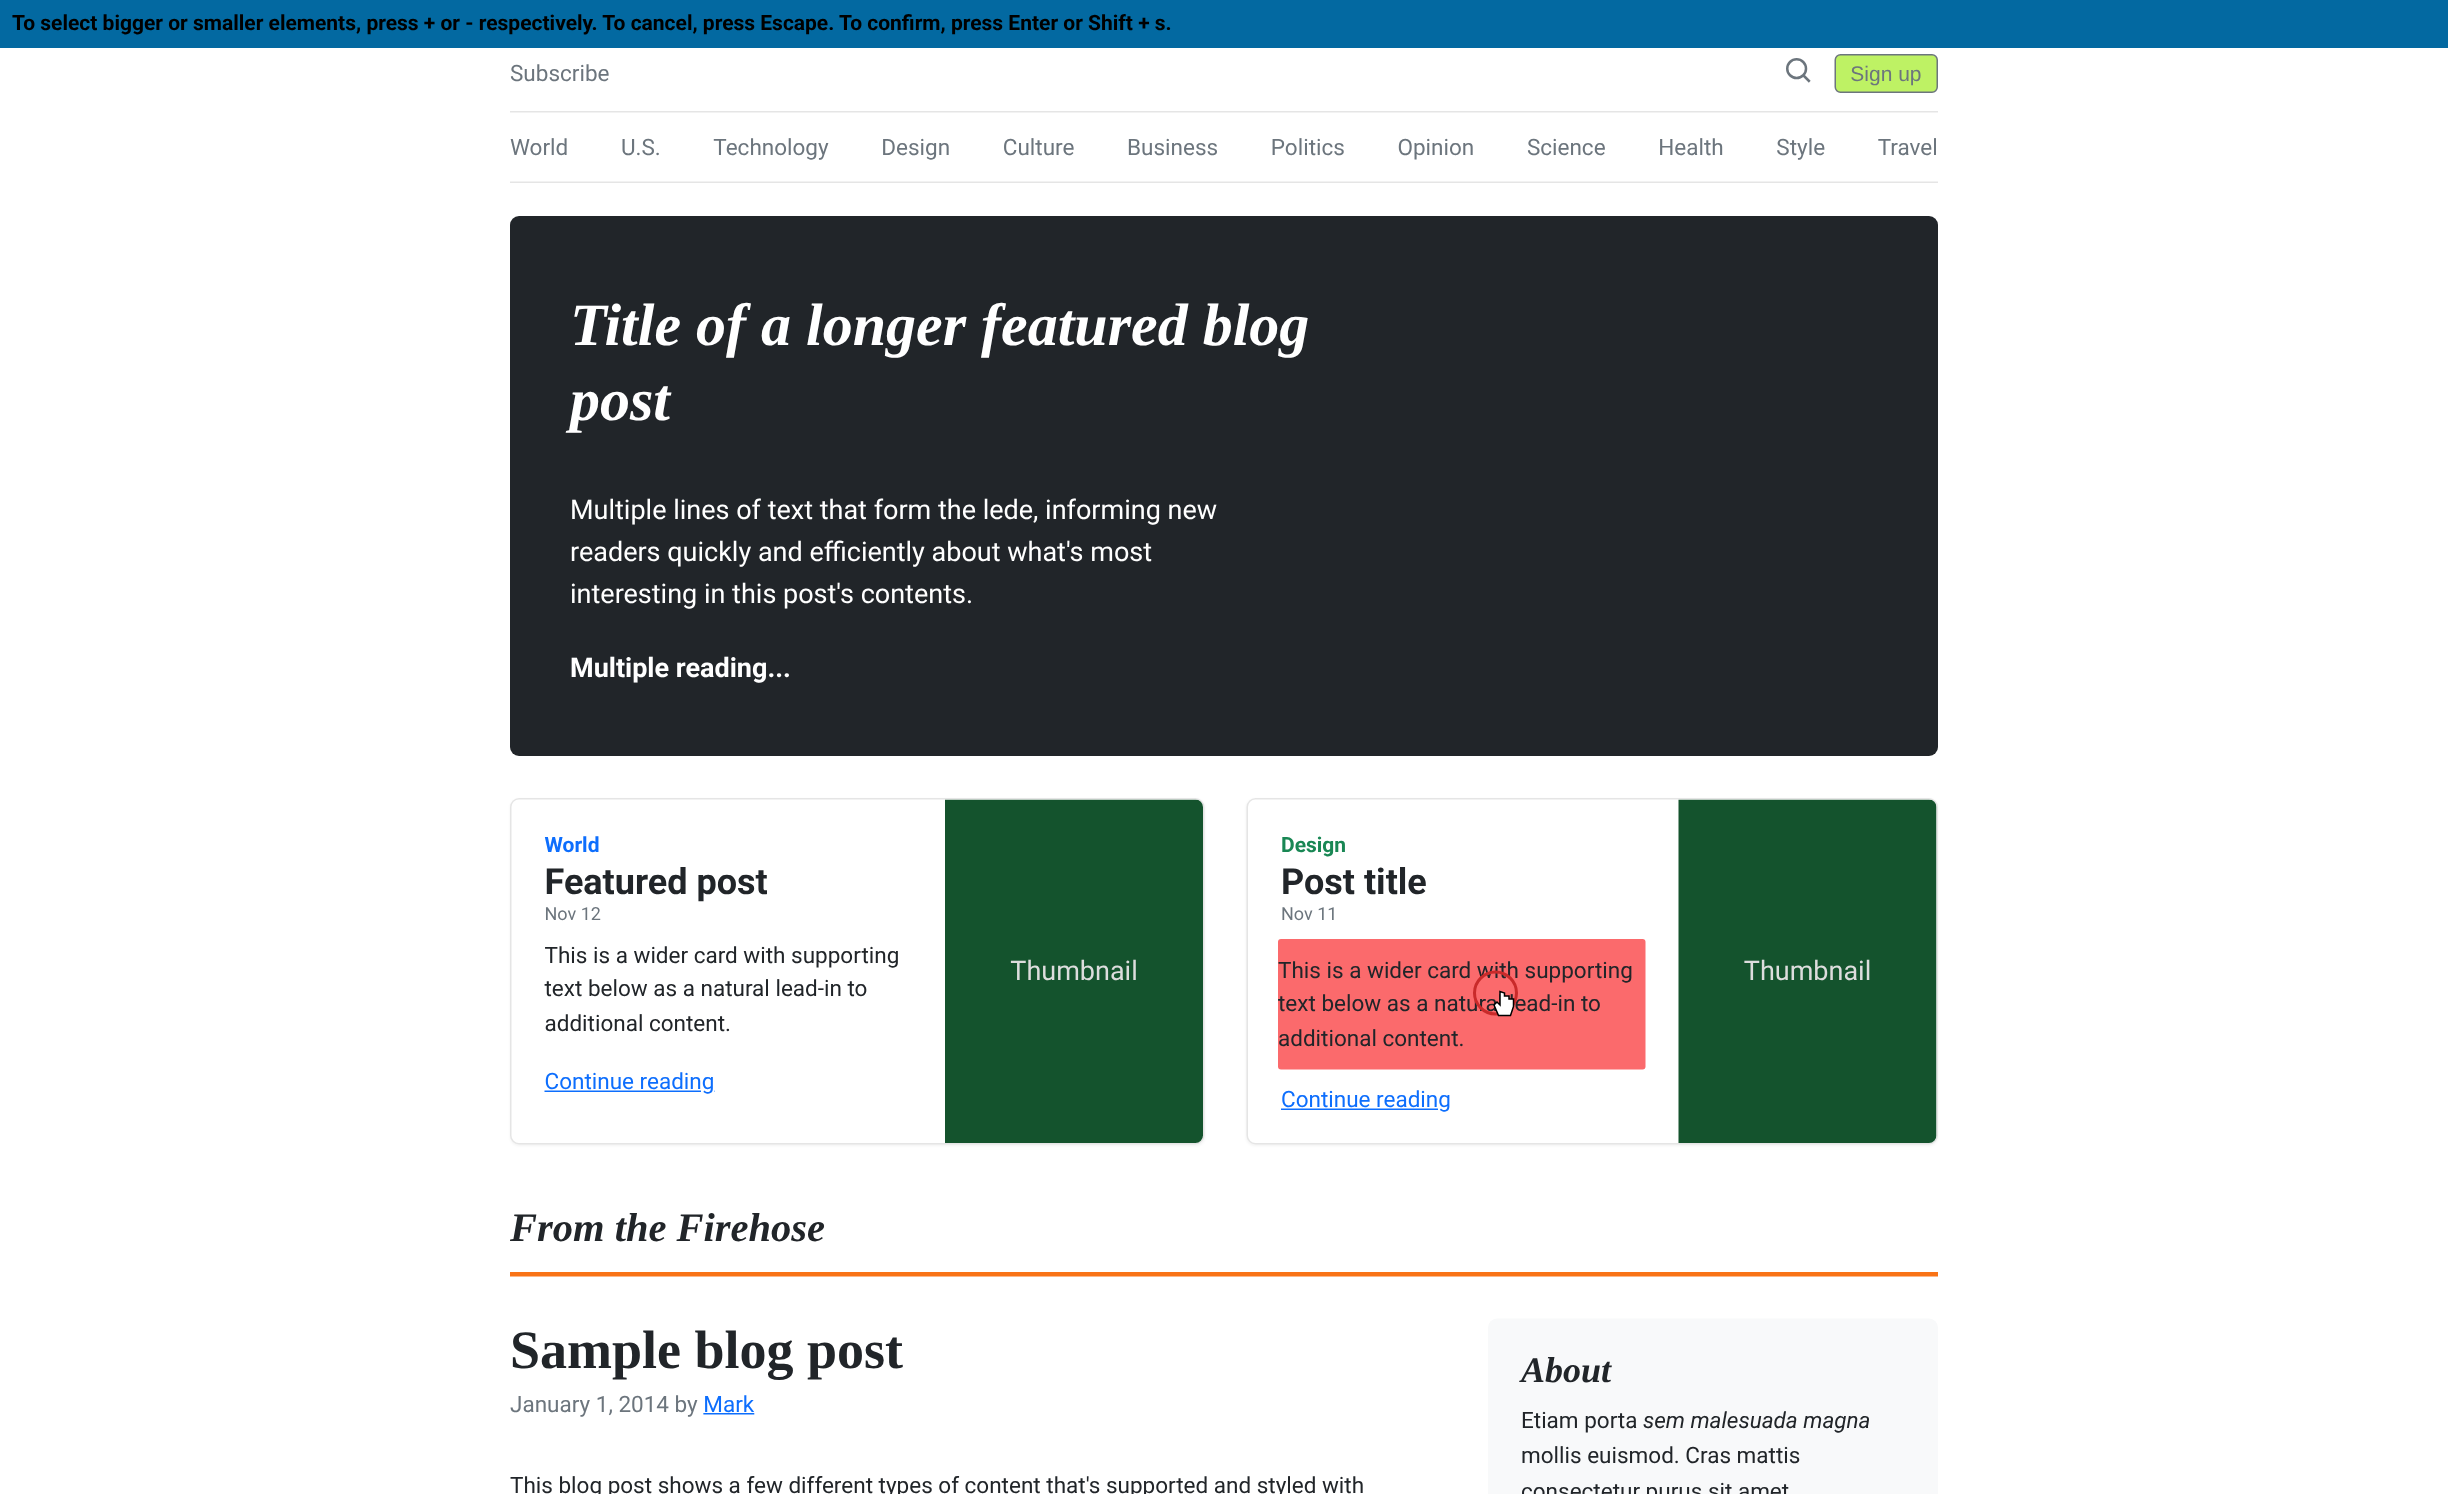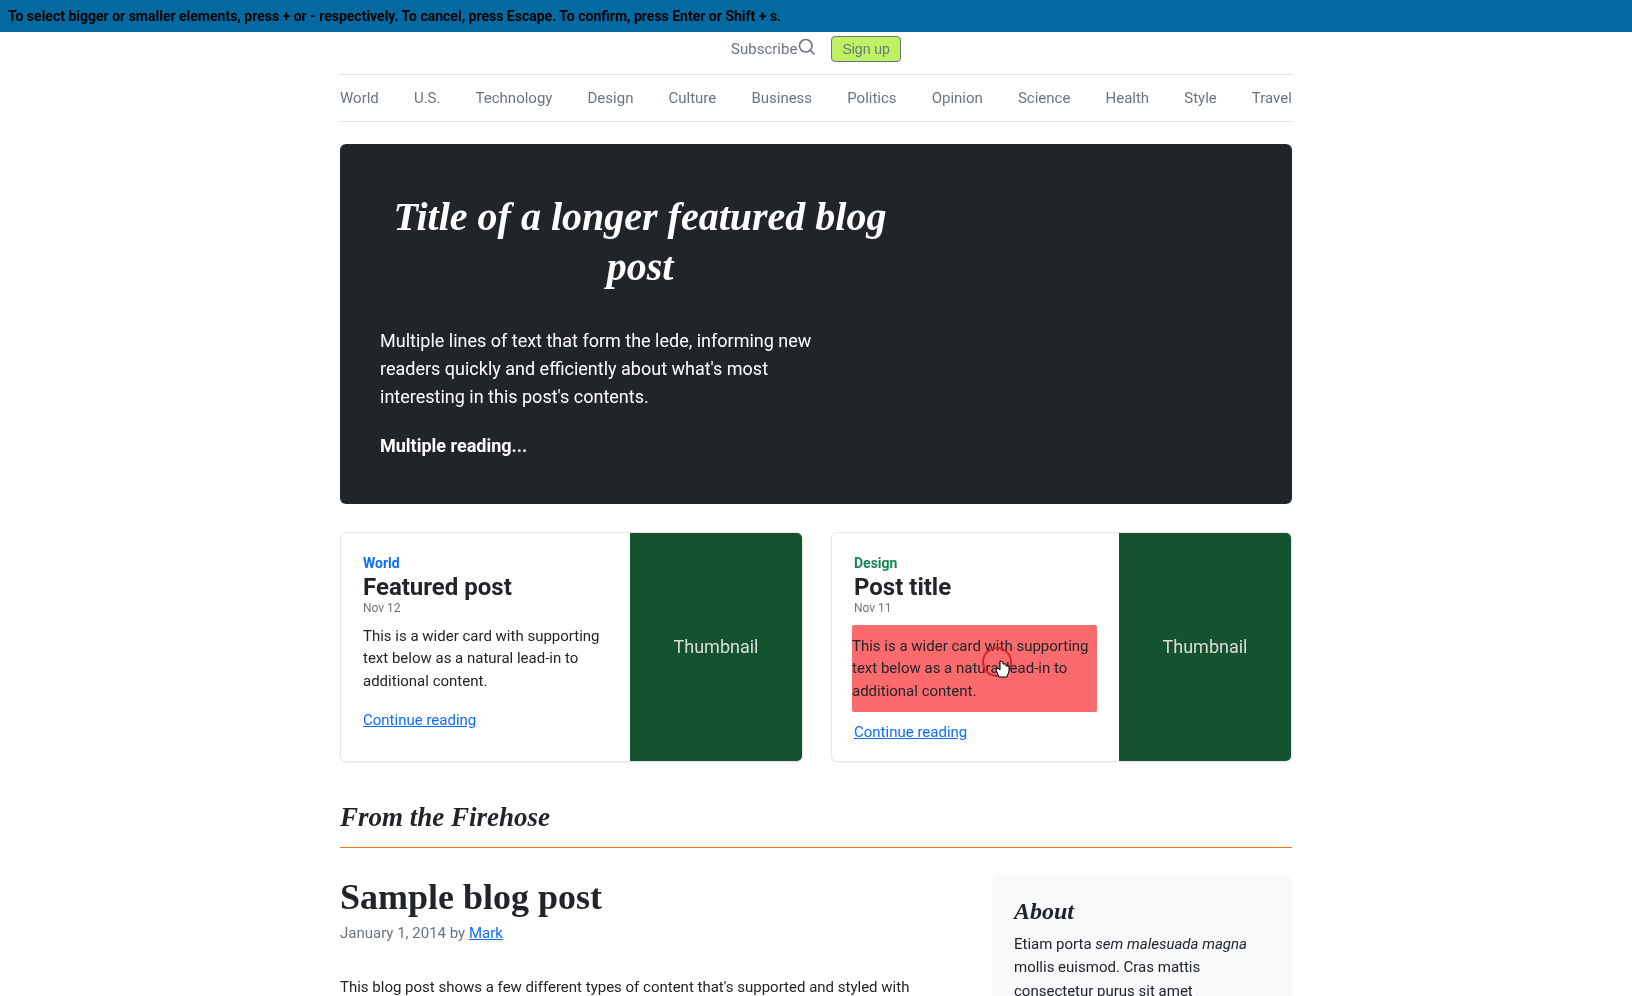--- a/index.html
+++ b/index.html
@@ -2,53 +2,53 @@
 <html><head>
   <meta charset="utf-8">
   <style>
     * { margin: 0; padding: 0; box-sizing: border-box; }
     body { font-family: -apple-system, BlinkMacSystemFont, "Segoe UI", Roboto, Helvetica, Arial, sans-serif; background: #fff; color: #212529; }
     
     .hint-bar { background: #0369a1; padding: 8px 8px; font-size: 14px; font-weight: 700; color: #000; }
     
     .container { max-width: 952px; margin: 0 auto; padding: 0; }
     
-    .topbar { display: flex; justify-content: center; align-items: center; padding: 4px 0 12px; }
+    .topbar { display: flex; justify-content: space-between; align-items: center; padding: 4px 0 12px; }
     .topbar .subscribe { color: #6c757d; font-size: 15px; }
     .topbar .brand { font-family: Georgia, "Times New Roman", serif; font-size: 36px; font-weight: 700; text-align: center; flex: 1; margin-top: -10px; }
     .topbar .right { display: flex; align-items: center; gap: 14px; }
     .search-icon svg { width: 20px; height: 20px; stroke: #6c757d; fill: none; stroke-width: 2; }
     .signup-btn { border: 1px solid #6c757d; color: #6c757d; background: #bef264; padding: 4px 10px; font-size: 14px; border-radius: 4px; cursor: pointer; }
     
     .nav-scroller { border-top: 1px solid #e5e5e5; border-bottom: 1px solid #e5e5e5; }
     .nav-row { display: flex; justify-content: space-between; padding: 10px 0; }
     .nav-row a { color: #6c757d; font-size: 15px; text-decoration: none; padding: 4px 0; }
     
     .jumbo { background: #212529; color: #fff; border-radius: 6px; padding: 48px 40px; margin-top: 22px; }
-    .jumbo h1 { font-family: Georgia, "Times New Roman", serif; font-style: italic; font-weight: 700; font-size: 40px; line-height: 1.25; max-width: 520px; text-align: center; }
+    .jumbo h1 { font-family: Georgia, "Times New Roman", serif; font-style: italic; font-weight: 700; font-size: 40px; line-height: 1.25; max-width: 520px; }
     .jumbo p.lede { font-size: 18px; line-height: 1.55; max-width: 440px; margin-top: 35px; }
     .jumbo a.cont { display: inline-block; color: #fff; font-weight: 700; font-size: 18px; margin-top: 24px; text-decoration: none; }
     
     .cards-row { display: flex; gap: 28px; margin-top: 28px; }
     .card { flex: 1; display: flex; border: 1px solid rgba(0,0,0,.1); border-radius: 6px; overflow: hidden; box-shadow: 0 1px 2px rgba(0,0,0,.05); }
     .card-body { flex: 1; padding: 20px 22px; }
     .card-cat { font-weight: 700; font-size: 14px; display: inline-block; margin-bottom: 2px; }
     .cat-world { color: #0d6efd; }
     .cat-design { color: #198754; }
     .card-title { font-weight: 700; font-size: 24px; margin-bottom: 0; }
     .card-date { color: #6c757d; font-size: 12px; margin-bottom: 10px; }
     .card-text { font-size: 15px; line-height: 1.5; margin-bottom: 18px; }
     .card-text.highlight { background: #fb6a6c; border-radius: 2px; padding: 10px 4px 10px 0; margin-left: -2px; margin-bottom: 10px; }
     .card-link { color: #0d6efd; text-decoration: underline; font-size: 15px; }
     .thumb { width: 172px; background: #14532d; display: flex; align-items: center; justify-content: center; color: #ddd; font-size: 18px; }
     
     .cursor-ring { position: absolute; width: 30px; height: 30px; border: 2px solid #c92a2a; border-radius: 50%; pointer-events: none; }
     .cursor-hand { position: absolute; width: 16px; height: 20px; pointer-events: none; }
     
-    .firehose { font-family: Georgia, "Times New Roman", serif; font-style: italic; font-weight: 700; font-size: 27px; margin-top: 40px; padding-bottom: 14px; border-bottom: 1px solid #f97316; }
+    .firehose { font-family: Georgia, "Times New Roman", serif; font-style: italic; font-weight: 700; font-size: 27px; margin-top: 40px; padding-bottom: 14px; border-bottom: 3px solid #f97316; }
     
     .lower { display: flex; gap: 28px; margin-top: 28px; }
     .main-col { flex: 1; }
     .side-col { width: 300px; }
     
     .post-title { font-family: Georgia, "Times New Roman", serif; font-weight: 700; font-size: 36px; margin-bottom: 6px; }
     .post-meta { color: #6c757d; font-size: 15px; }
     .post-meta a { color: #0d6efd; text-decoration: underline; }
     .post-body { font-size: 15px; margin-top: 34px; line-height: 1.5; }
     

